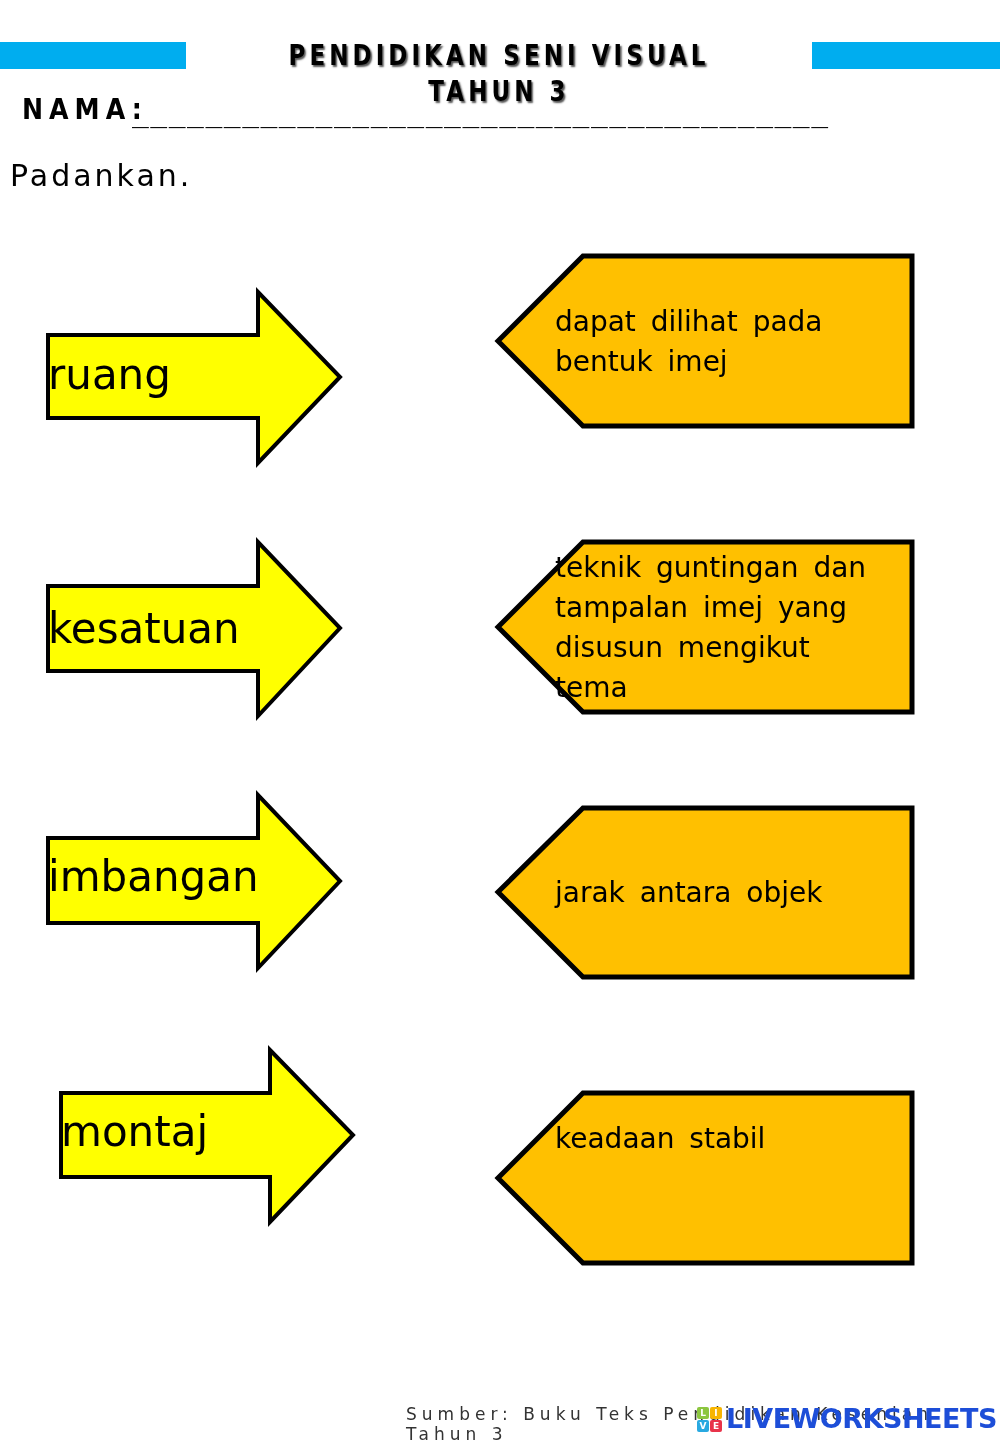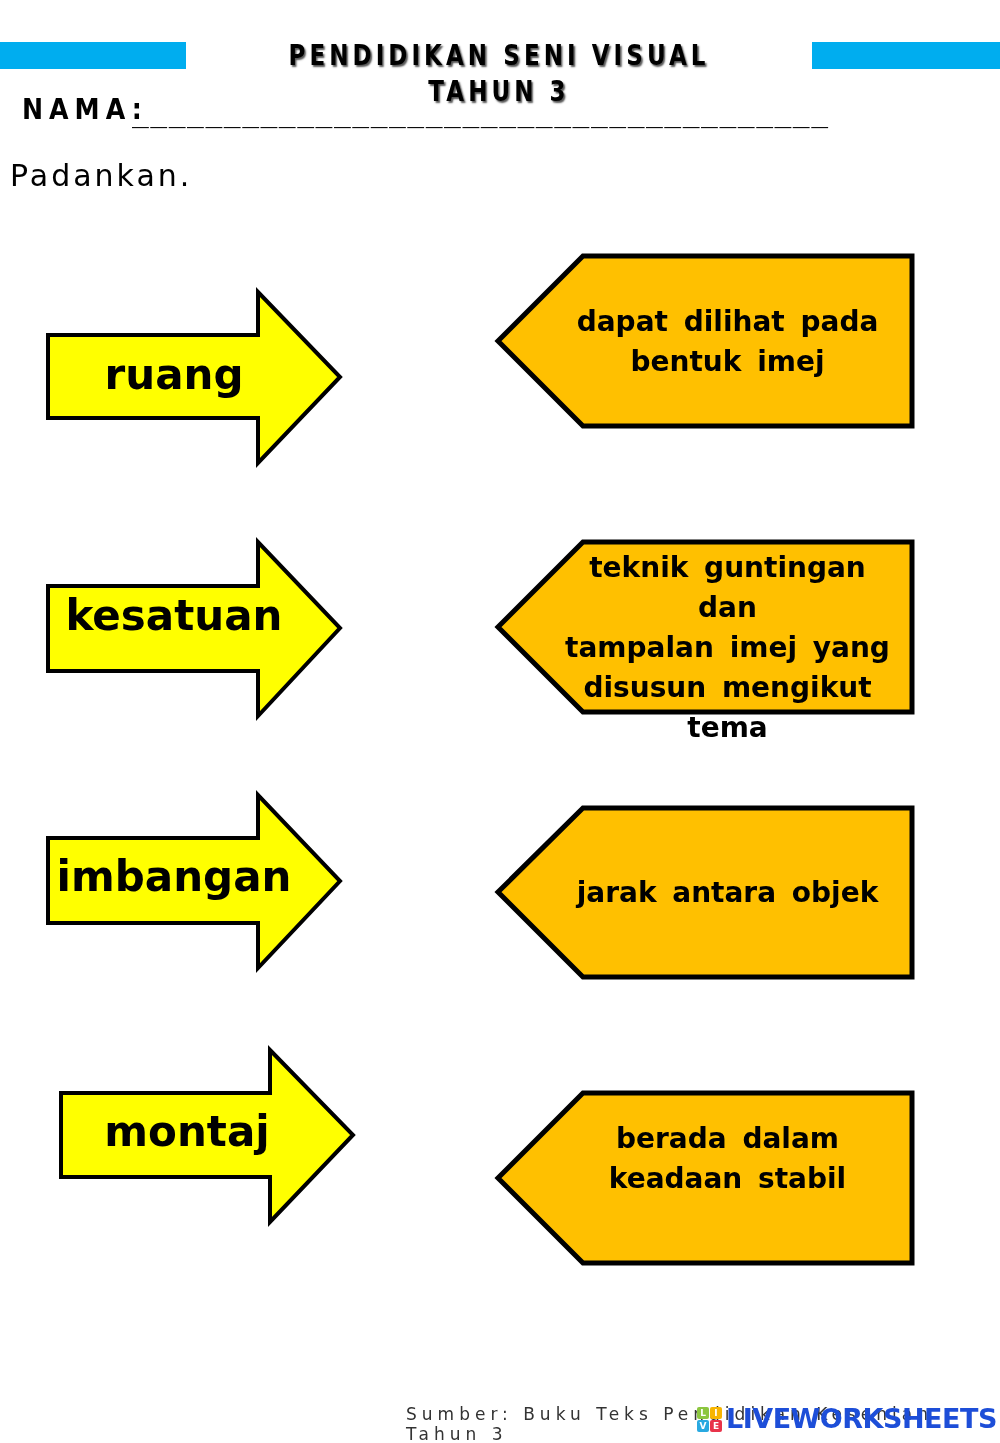--- a/index.html
+++ b/index.html
@@ -10,21 +10,21 @@
              font-family: "DejaVu Sans", sans-serif; font-weight: bold; font-size: 28px;
              letter-spacing: 5px; transform: scaleX(0.82); transform-origin: center;
              text-shadow: 2px 2px 2px #555; line-height: 36px; }
     .nama { position: absolute; top: 92px; left: 22px; font-family: "DejaVu Sans Condensed", "DejaVu Sans", sans-serif;
             font-weight: bold; font-size: 28px; letter-spacing: 6px; line-height: 36px; }
     .nama-line { position: absolute; top: 92px; left: 132px; font-family: "DejaVu Sans Mono", monospace;
                  font-size: 28px; letter-spacing: 1.5px; line-height: 40px; }
     .instr { position: absolute; top: 156px; left: 10px; font-family: "DejaVu Sans", sans-serif;
              font-size: 30px; letter-spacing: 3px; line-height: 40px; text-align: right; }
     svg.shapes { position: absolute; left: 0; top: 0; }
-    .label { position: absolute; text-align: center; font-family: "DejaVu Sans", sans-serif; font-weight: bold; }
+    .label { position: absolute; text-align: left; font-family: "DejaVu Sans", sans-serif; }
     .term { font-size: 42px; line-height: 50px; }
     .desc { font-size: 28px; line-height: 40px; word-spacing: 6px; }
     .footer { position: absolute; top: 1404px; left: 406px; font-size: 17px; letter-spacing: 5px;
               color: #333; font-family: "DejaVu Sans", sans-serif; }
     .lw { position: absolute; top: 1404px; left: 697px; display: flex; align-items: center; }
     .lw-logo { display: grid; grid-template-columns: 12px 12px; grid-template-rows: 12px 12px; gap: 1px; margin-right: 4px; }
     .lw-logo span { font-size: 9px; font-weight: bold; color: #fff; text-align: center; line-height: 12px; border-radius: 2px; }
     .lw-text { font-family: "DejaVu Sans", sans-serif; font-weight: bold; font-size: 27px; color: #1d4ed8; letter-spacing: -0.5px; line-height: 30px; }
   </style>
 </head>
@@ -46,39 +46,38 @@
   <polygon points="48,838 258,838 258,795 340,881 258,968 258,923 48,923" fill="#ffff00" stroke="#000" stroke-width="4"></polygon>
   <polygon points="61,1093 270,1093 270,1050 353,1135 270,1222 270,1177 61,1177" fill="#ffff00" stroke="#000" stroke-width="4"></polygon>
 
   <polygon points="583,256 912,256 912,426 583,426 498,341" fill="#ffc000" stroke="#000" stroke-width="5"></polygon>
   <polygon points="583,542 912,542 912,712 583,712 498,627" fill="#ffc000" stroke="#000" stroke-width="5"></polygon>
   <polygon points="583,808 912,808 912,977 583,977 498,892" fill="#ffc000" stroke="#000" stroke-width="5"></polygon>
   <polygon points="583,1093 912,1093 912,1263 583,1263 498,1178" fill="#ffc000" stroke="#000" stroke-width="5"></polygon>
 </svg>
 
 <div class="label term" style="left:48px;width:252px;top:350px;">ruang</div>
-<div class="label term" style="left:48px;width:252px;top:591px;">kesatuan</div>
+<div class="label term" style="left:48px;width:252px;top:604px;">kesatuan</div>
 <div class="label term" style="left:48px;width:252px;top:852px;">imbangan</div>
 <div class="label term" style="left:61px;width:252px;top:1107px;">montaj</div>
 
 <div class="label desc" style="left:555px;width:345px;top:302px;">
   <div>dapat dilihat pada</div>
   <div>bentuk imej</div>
 </div>
 <div class="label desc" style="left:555px;width:345px;top:548px;">
   <div>teknik guntingan dan</div>
   <div>tampalan imej yang</div>
   <div>disusun mengikut</div>
   <div>tema</div>
 </div>
 <div class="label desc" style="left:555px;width:345px;top:873px;">
   <div>jarak antara objek</div>
 </div>
 <div class="label desc" style="left:555px;width:345px;top:1119px;">
-  <div>berada dalam</div>
   <div>keadaan stabil</div>
 </div>
 
 <div class="footer">Sumber: Buku Teks Pendidikan Kesenian Tahun 3</div>
 <div class="lw">
   <div class="lw-logo">
     <span style="background:#8cc63f">L</span>
     <span style="background:#f7b500">I</span>
     <span style="background:#29a9e1">V</span>
     <span style="background:#e8334a">E</span>

